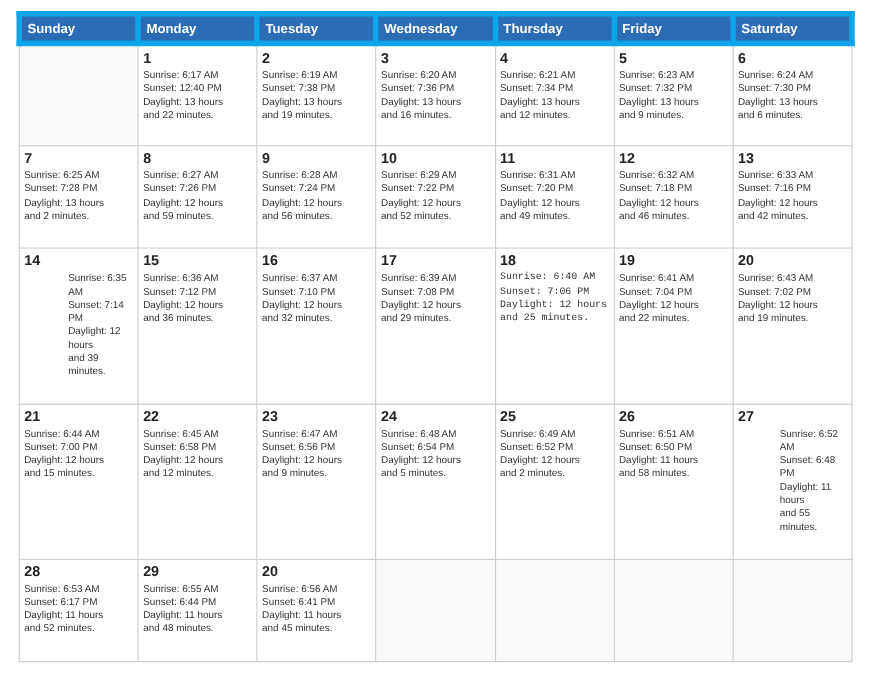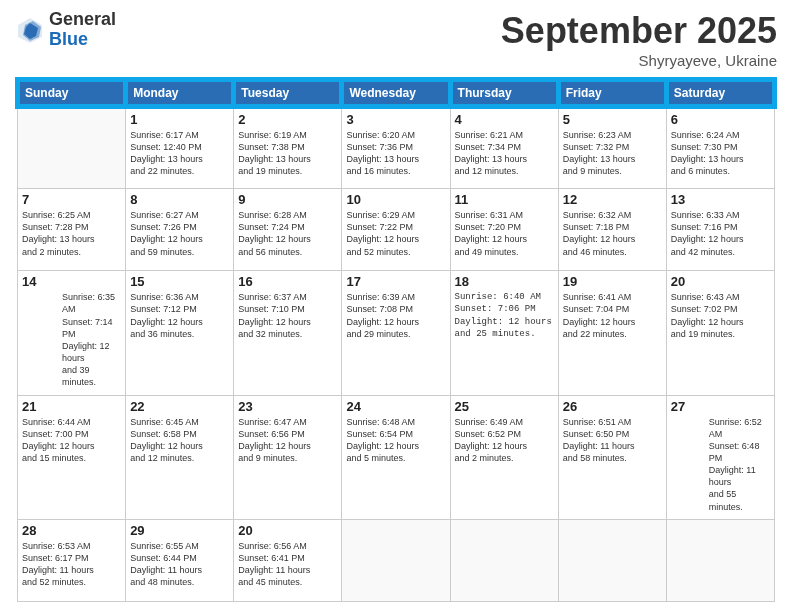--- a/index.html
+++ b/index.html
@@ -96,37 +96,20 @@
       color: #333;
     }
     .empty-cell {
       background: #f9f9f9;
     }
   </style>
 </head>
 <body>
 
 <div class="page">
-  <div class="header">
-    <div class="logo">
-      <svg class="logo-icon" viewBox="0 0 30 30">
-        <polygon points="15,3 27,10 27,22 15,28 3,22 3,10" fill="#2a6db5" opacity="0.15"></polygon>
-        <polygon points="18,6 26,12 24,22 15,26 8,20 10,10" fill="#2a6db5" opacity="0.5"></polygon>
-        <polygon points="15,8 23,13 21,21 15,24 9,19 11,12" fill="#2a6db5"></polygon>
-      </svg>
-      <div class="logo-text">
-        <span class="logo-general">General</span>
-        <span class="logo-blue">Blue</span>
-      </div>
-    </div>
-    <div class="title-block">
-      <div class="month-title">September 2025</div>
-      <div class="location">Shyryayeve, Ukraine</div>
-    </div>
-  </div>
 
   <table class="calendar">
     <thead>
       <tr>
         <th>Sunday</th>
         <th>Monday</th>
         <th>Tuesday</th>
         <th>Wednesday</th>
         <th>Thursday</th>
         <th>Friday</th>

